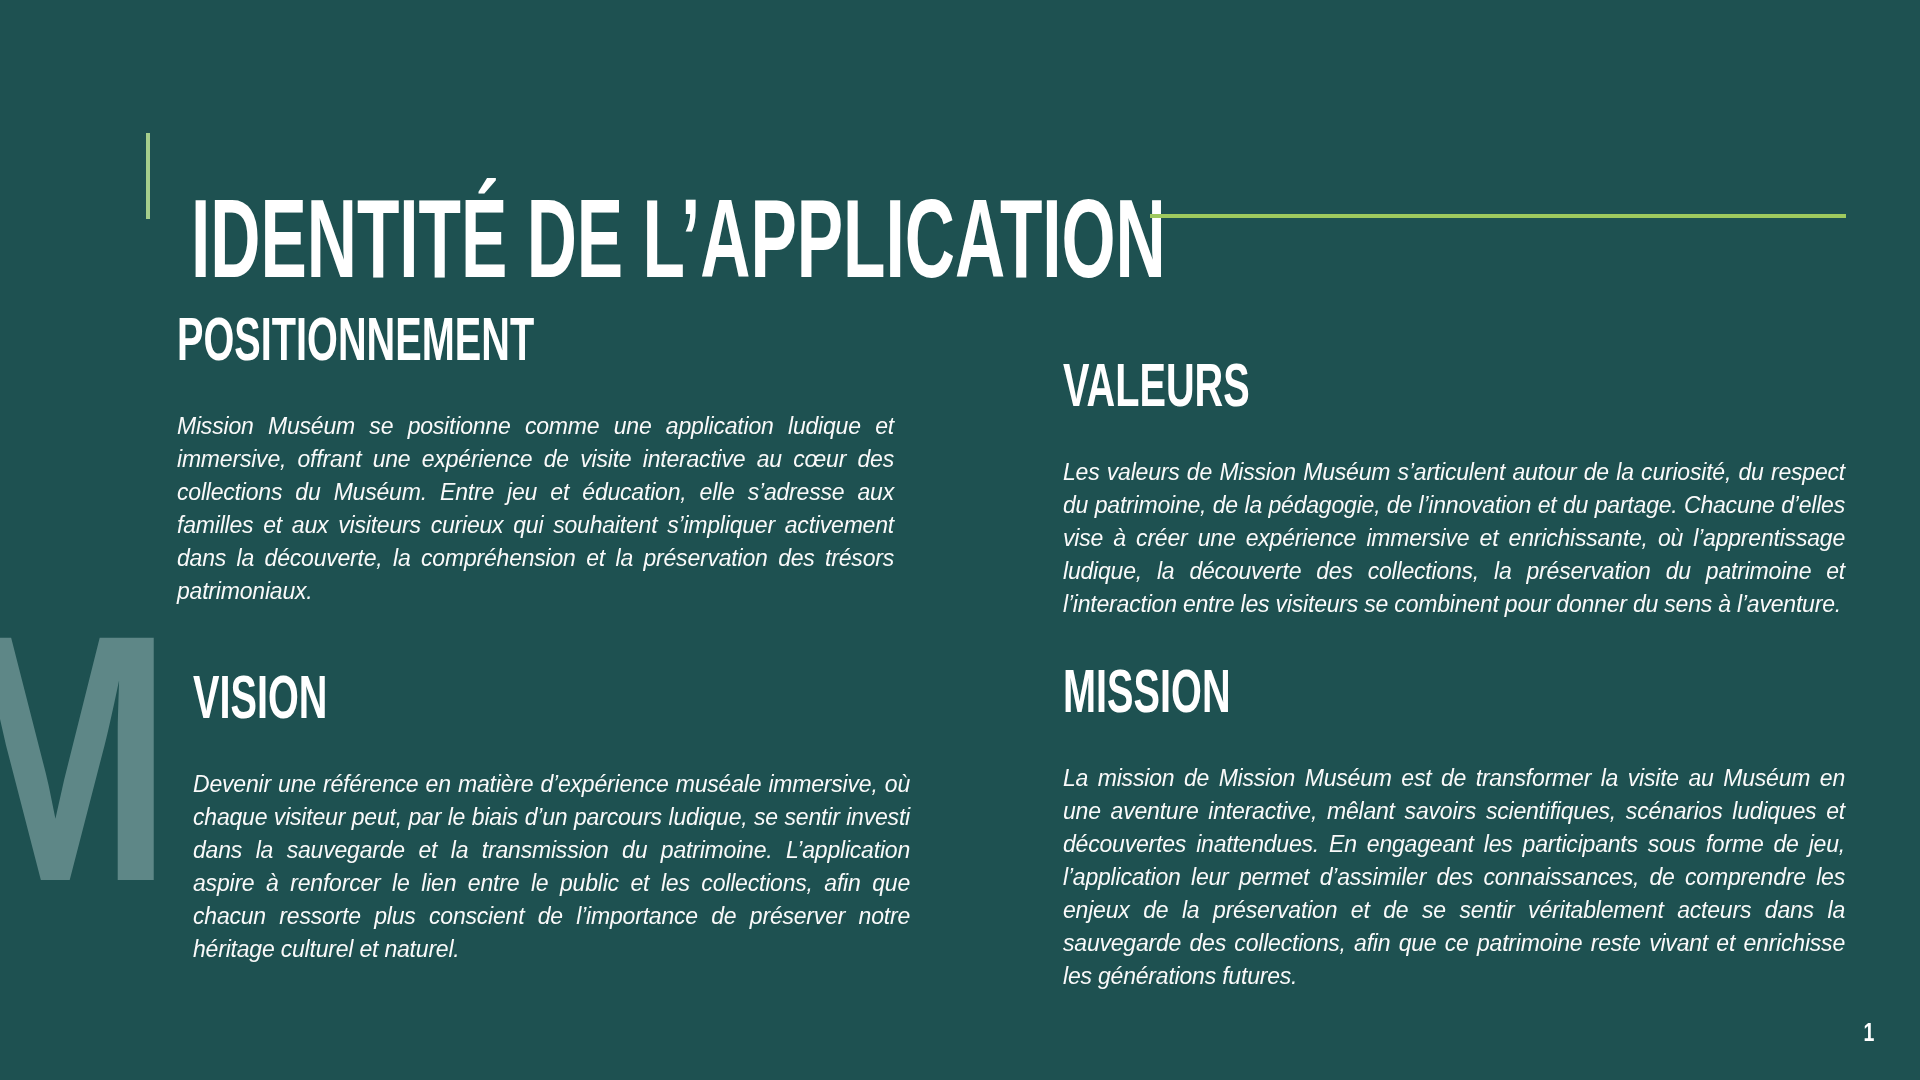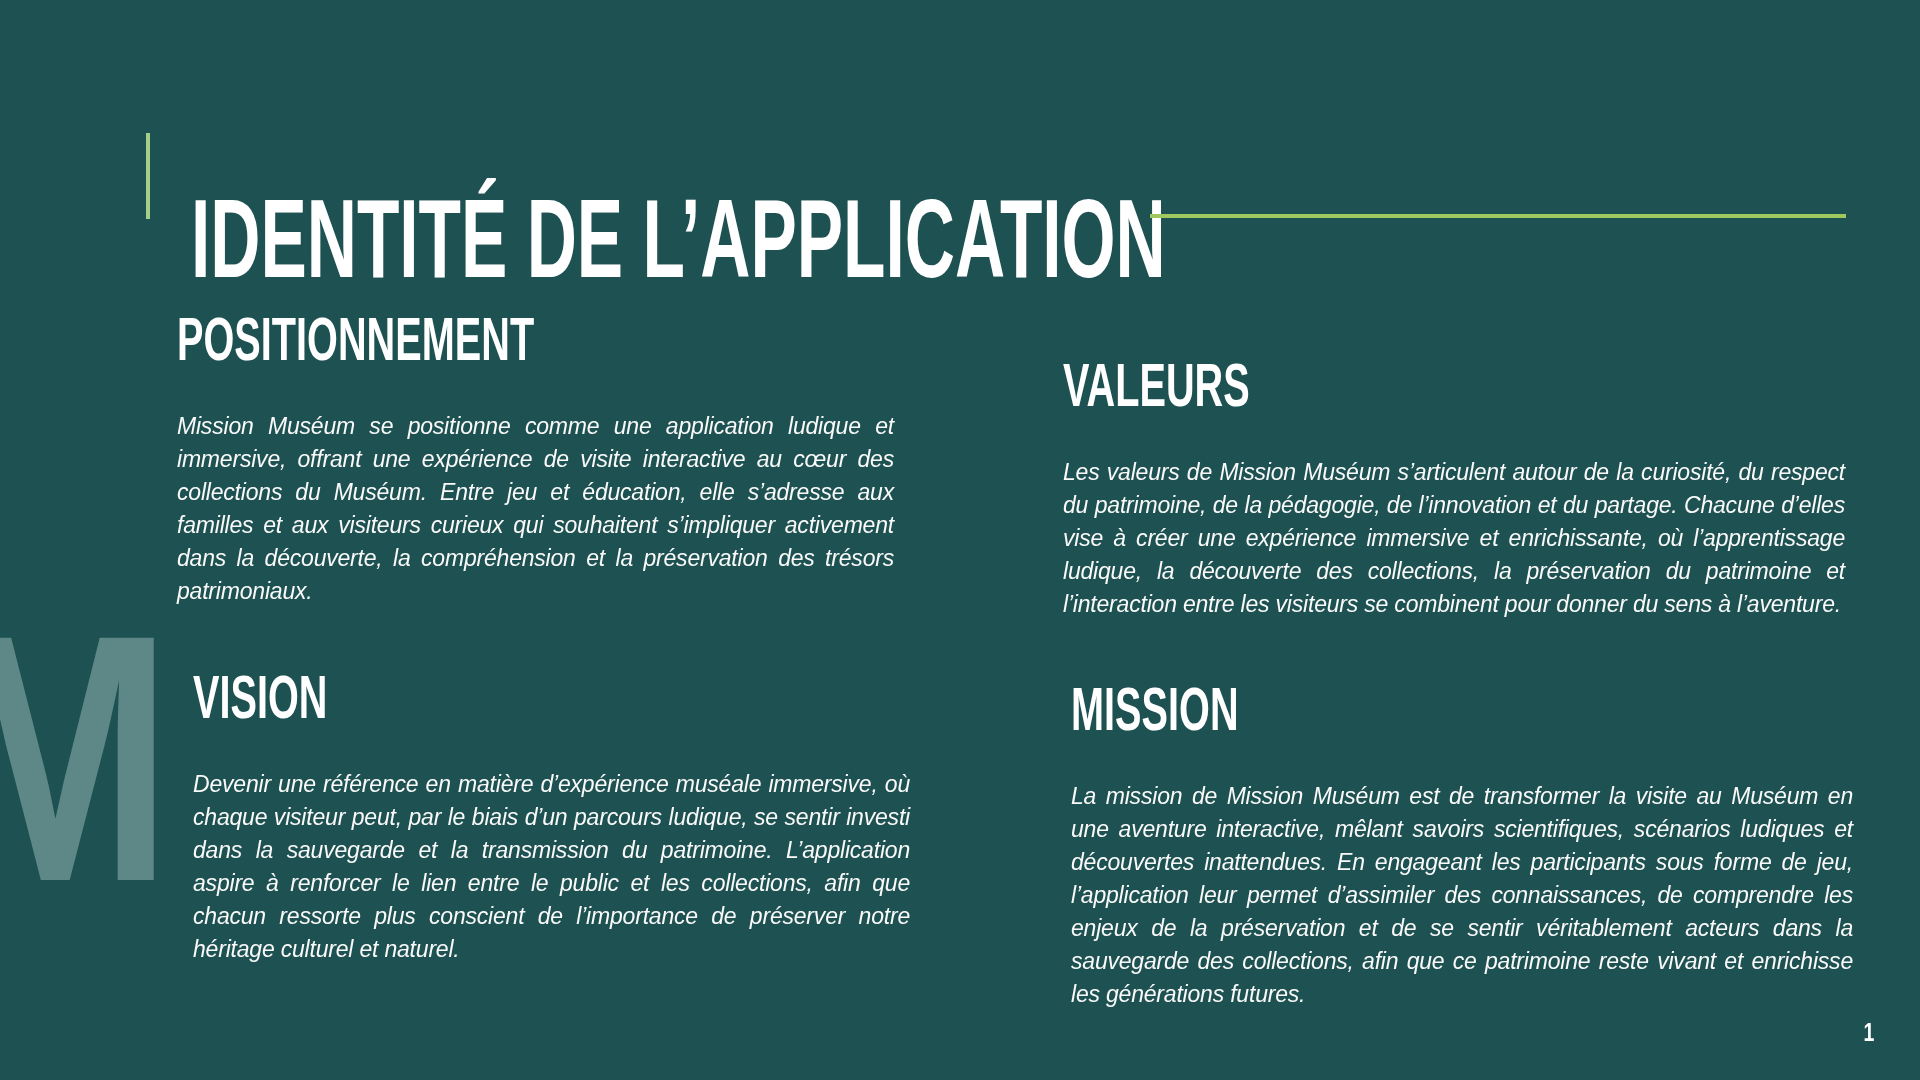--- a/index.html
+++ b/index.html
@@ -60,21 +60,21 @@
     width: 696px;
     height: 4px;
     background: #9FC95E;
   }
 
   
   .section { position: absolute; }
   .sec-pos     { left: 177px;  top: 308px; width: 717px; }
   .sec-val     { left: 1063px; top: 308px; width: 782px; margin-top: 46px; }
   .sec-vis     { left: 193px;  top: 666px; width: 717px; }
-  .sec-mis     { left: 1063px; top: 678px; width: 782px; margin-left: 8px; }
+  .sec-mis     { left: 1063px; top: 660px; width: 782px; }
 
   .section-heading {
     font-size: 62px;
     line-height: 1;
     font-weight: bold;
     color: #FFFFFF;
     white-space: nowrap;
     transform: scaleX(0.64);
     transform-origin: left top;
     margin: 0 0 0 0;

